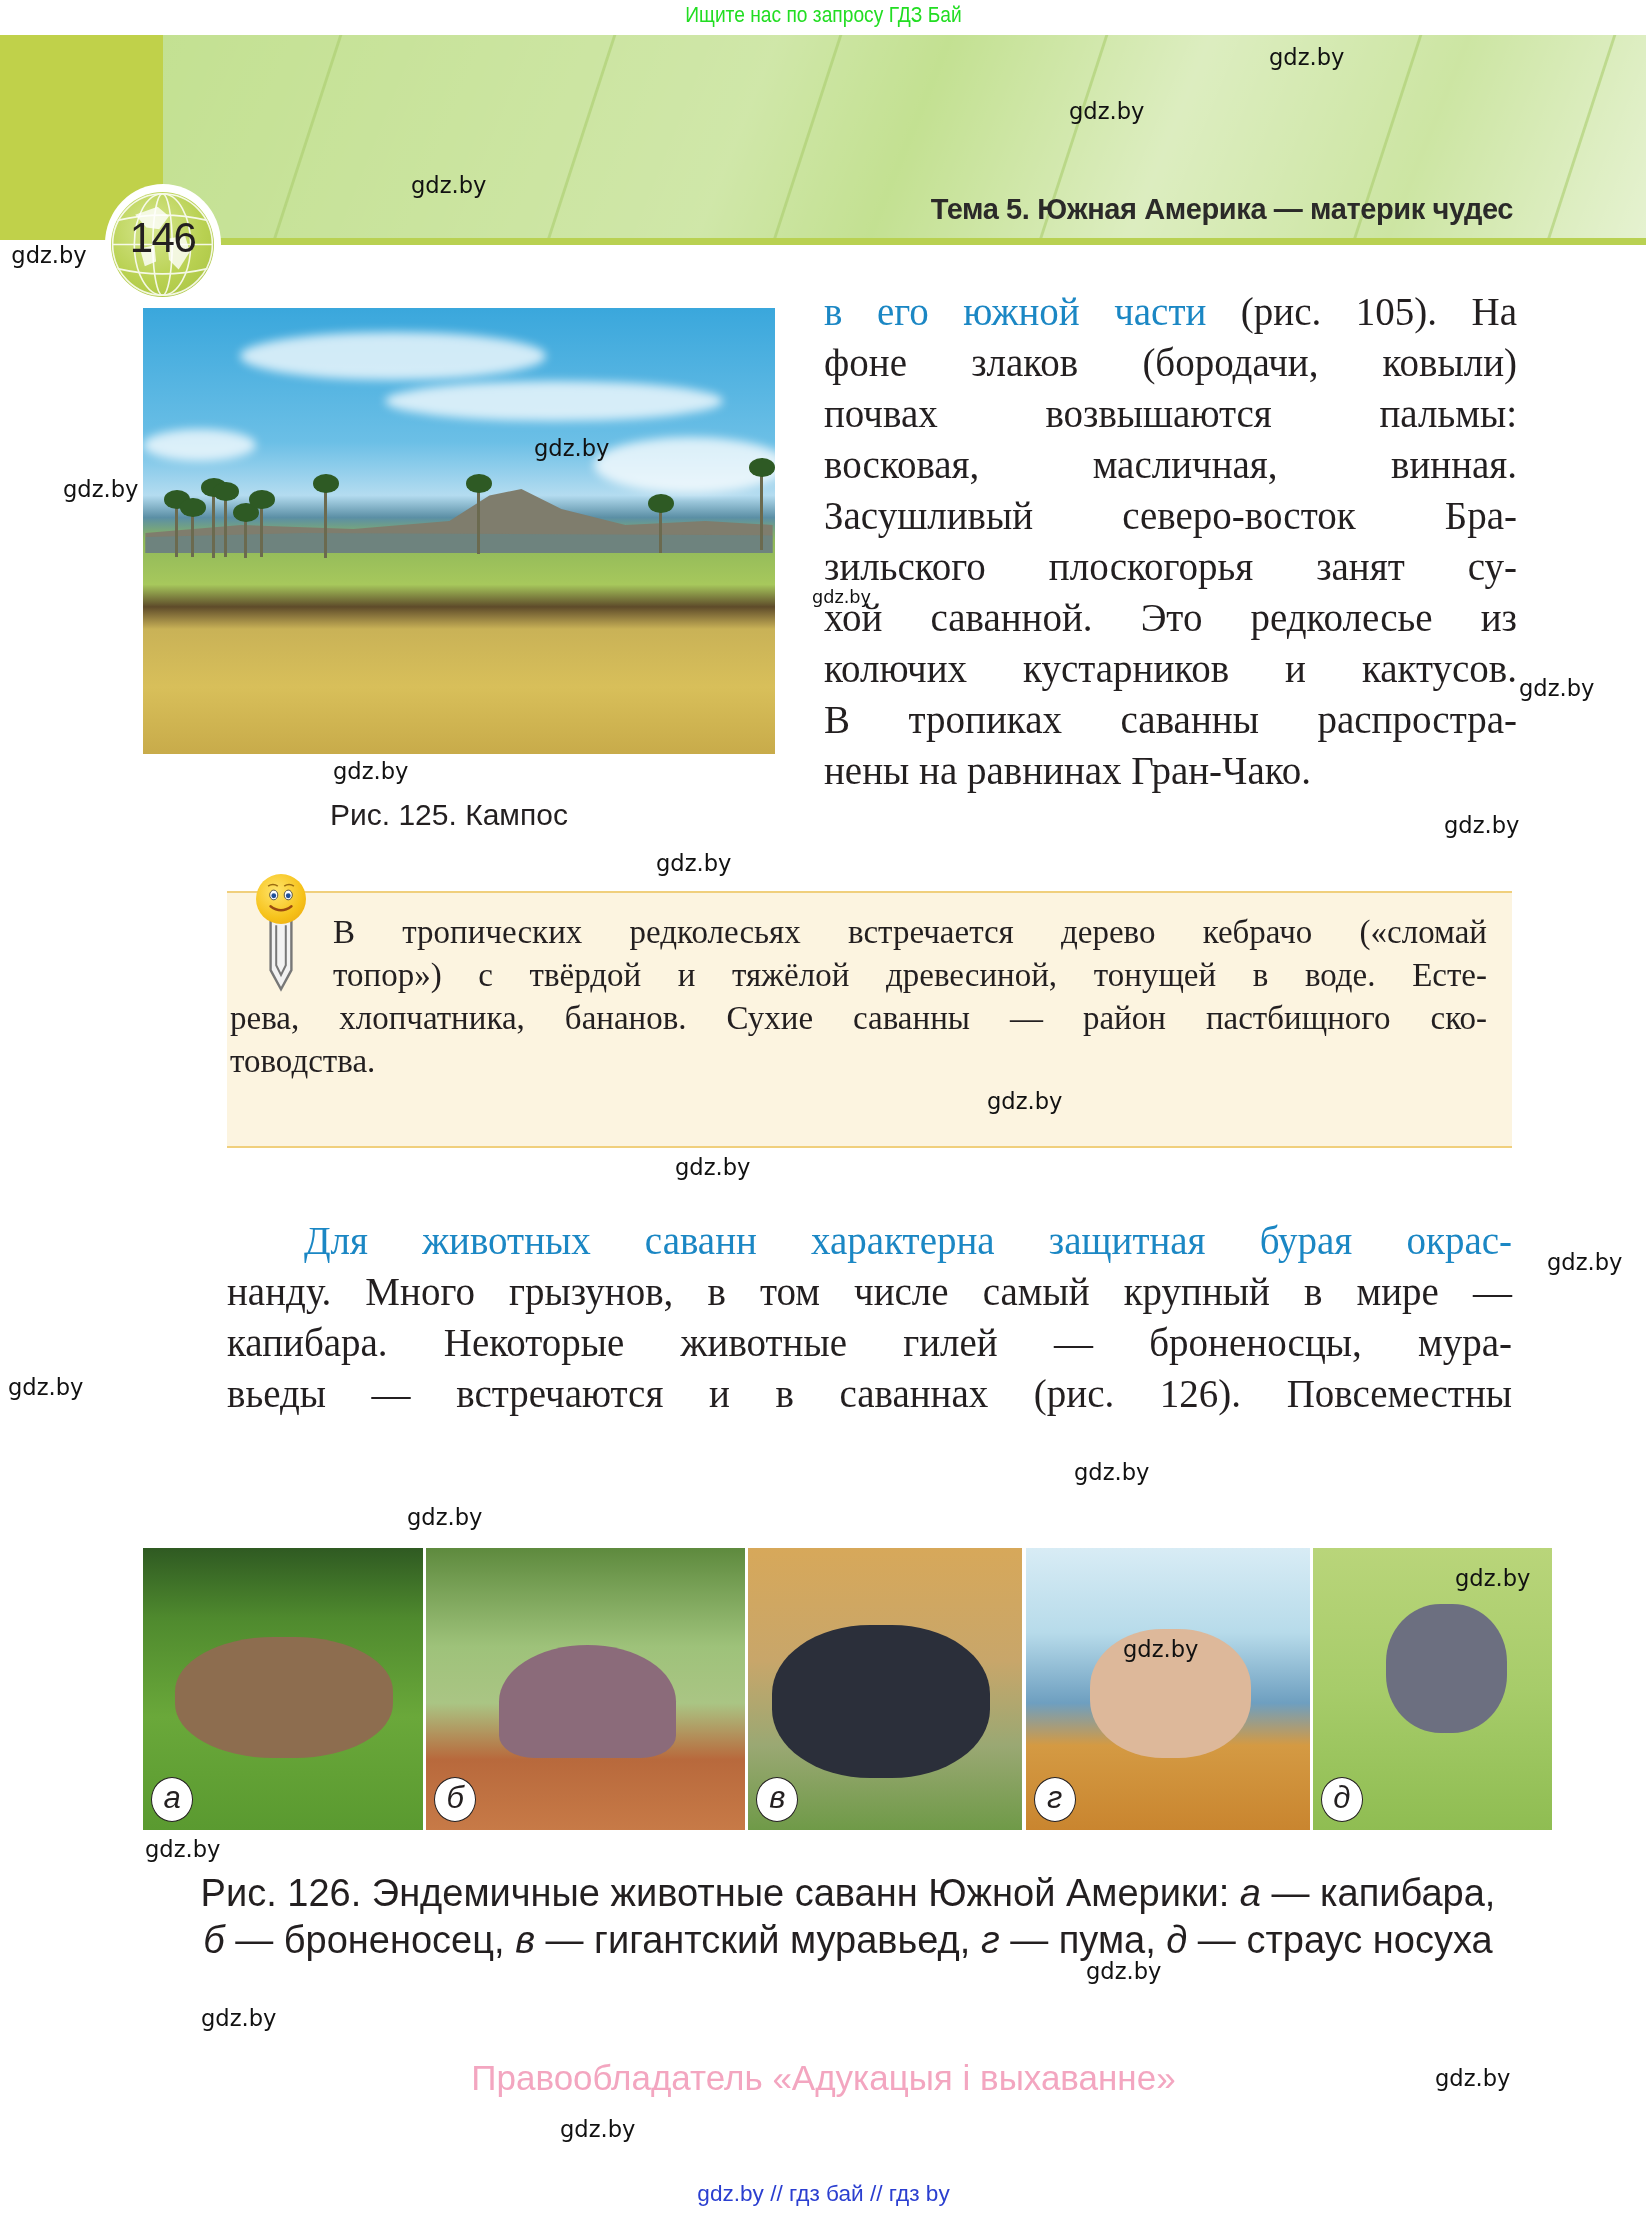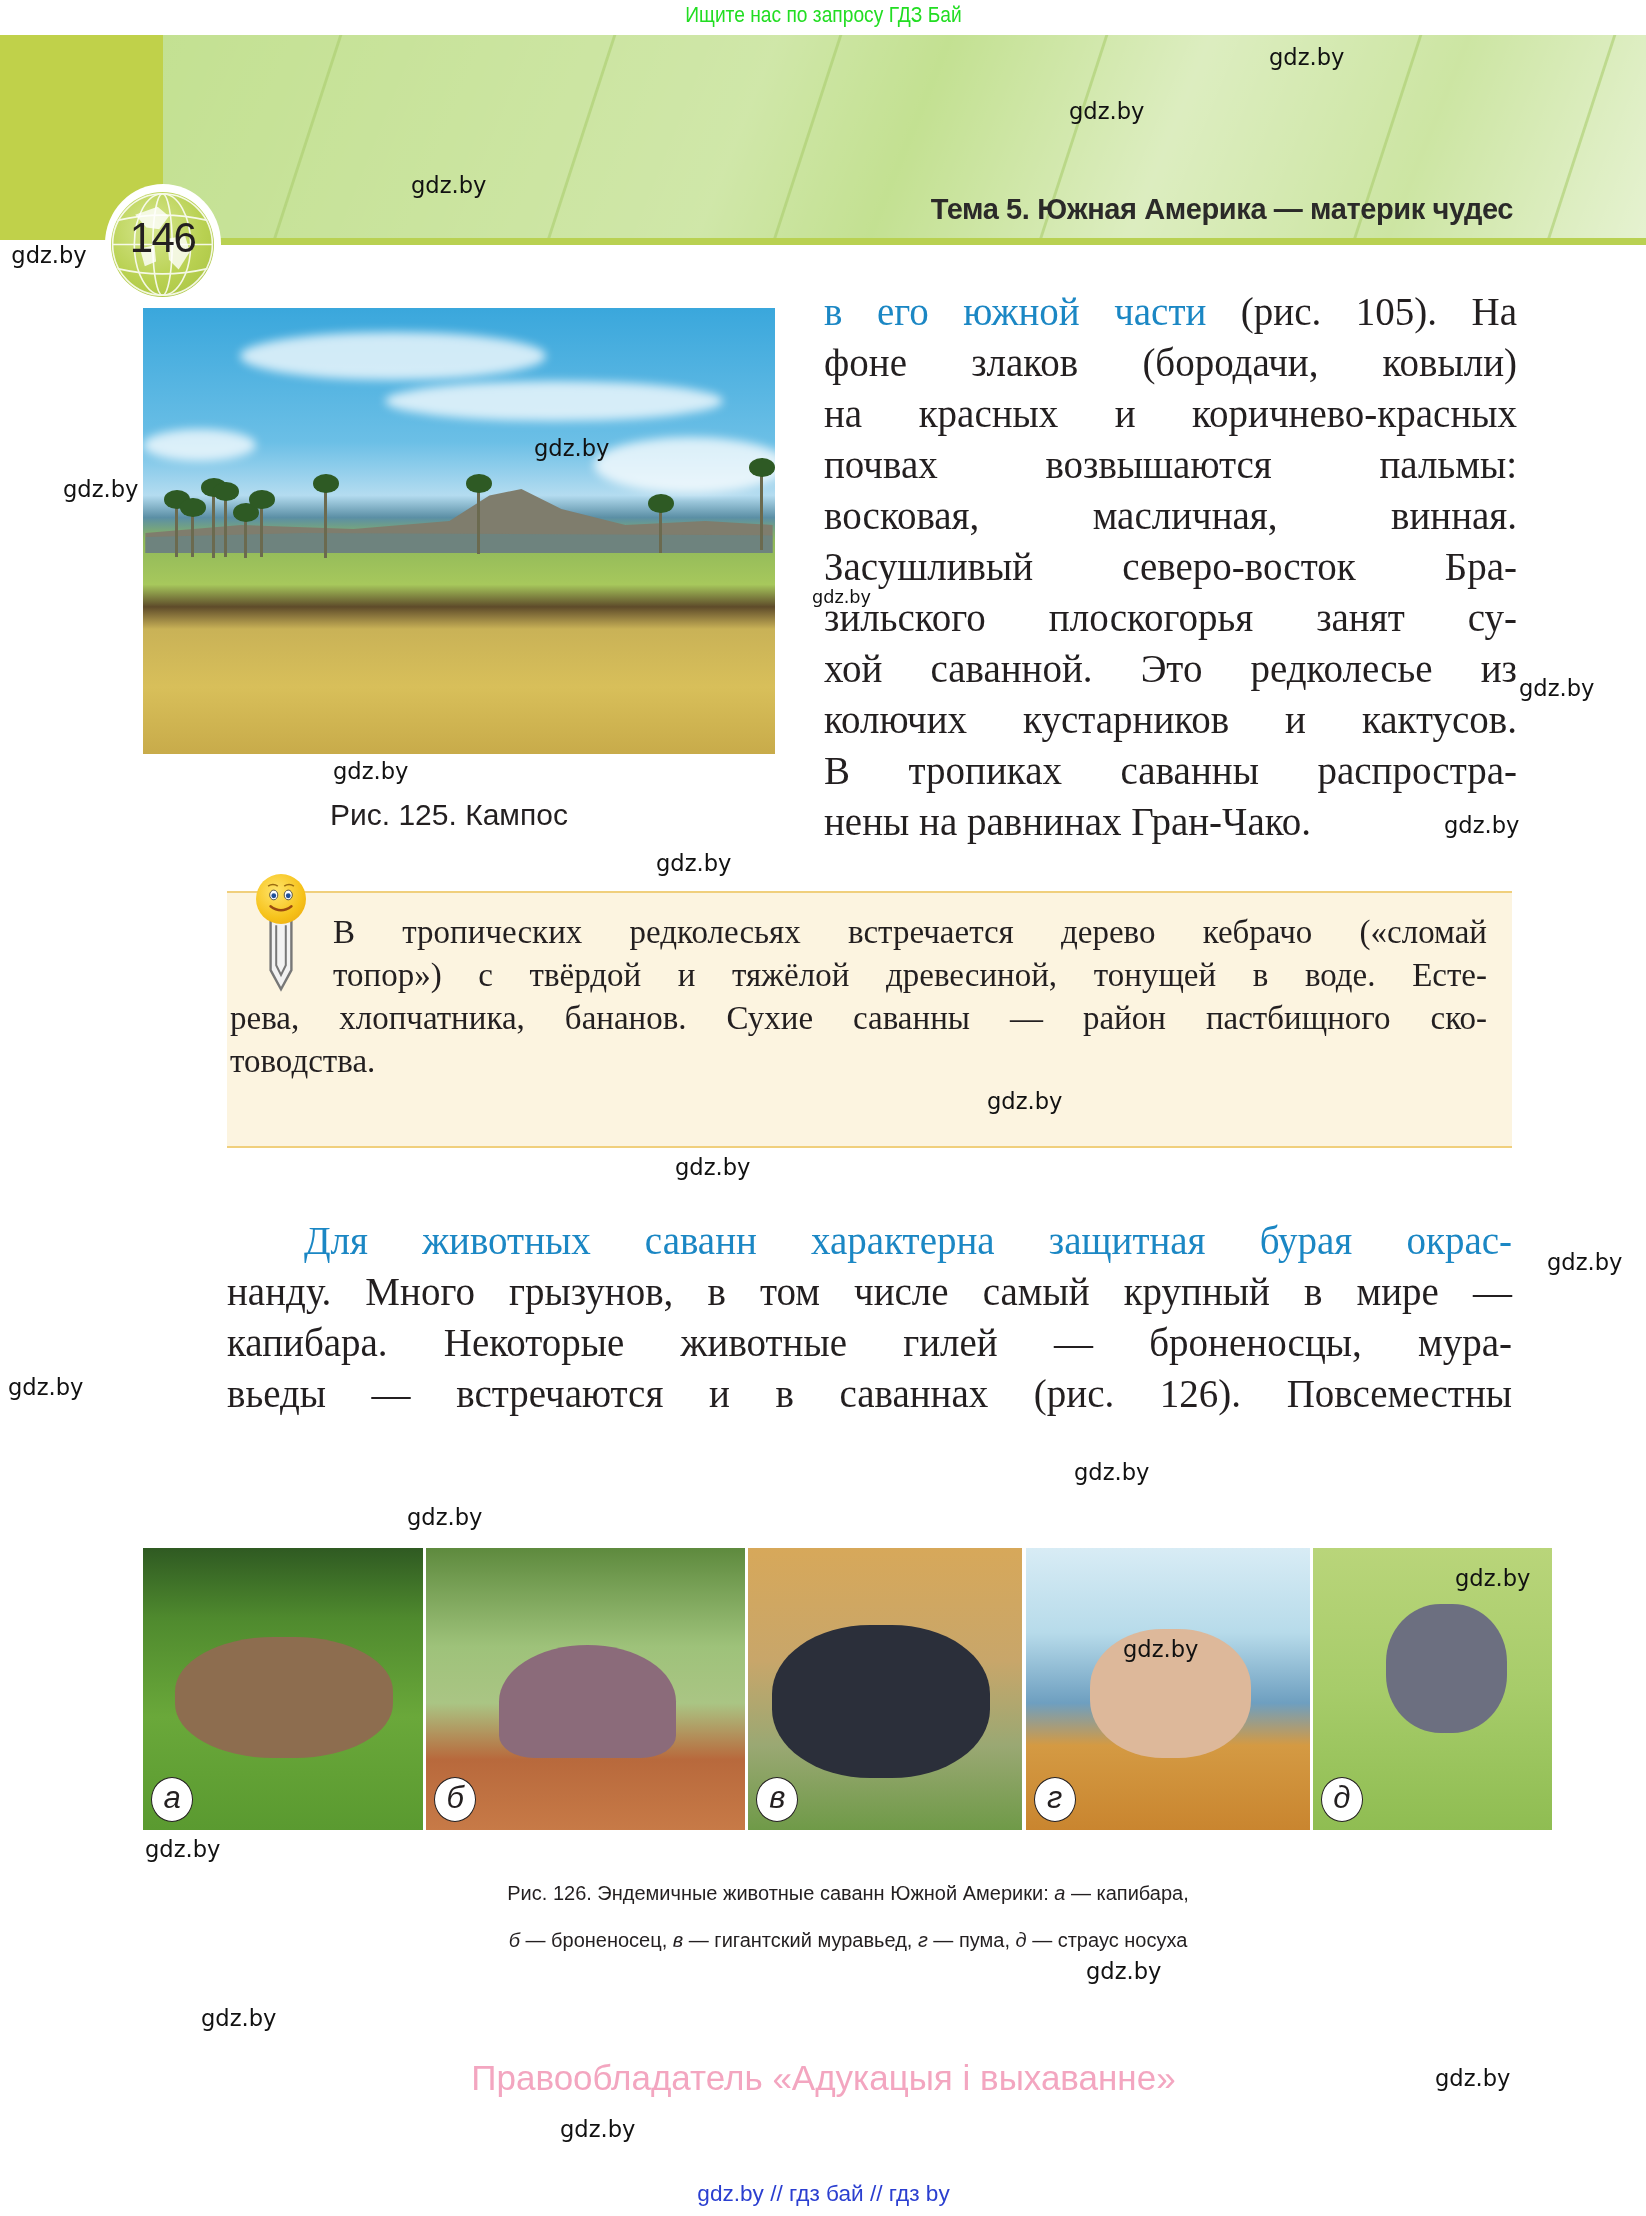--- a/index.html
+++ b/index.html
@@ -113,21 +113,21 @@
   .animal .figure { position: absolute; border-radius: 45%; }
   .animal-letter {
     position: absolute; left: 8px; bottom: 8px; width: 42px; height: 45px; border-radius: 50%;
     background: #ffffff; border: 1.6px solid #231f20; box-sizing: border-box;
     font-family: "Liberation Sans", sans-serif; font-style: italic; font-size: 31px;
     text-align: center; line-height: 40px; color: #231f20;
   }
 
   .caption-126 {
     left: 143px; top: 1870px; width: 1410px; text-align: center;
-    font-family: "Liberation Sans", sans-serif; font-size: 20px; line-height: 47px; color: #231f20;
+    font-family: "Liberation Sans", sans-serif; font-size: 38px; line-height: 47px; color: #231f20;
   }
   .caption-126 i { font-style: italic; }
 
   .copyright {
     left: 0; width: 1647px; top: 2058px; text-align: center;
     font-family: "Liberation Sans", sans-serif; font-size: 35px; color: #f3a6c0;
   }
   .footer-links {
     left: 0; width: 1647px; top: 2181px; text-align: center;
     font-family: "Liberation Sans", sans-serif; font-size: 22.6px; color: #2b3fd0;
@@ -194,21 +194,20 @@
   <div class="palm" style="left:181px;top:177px;height:73px"></div>
   <div class="palm" style="left:334px;top:177px;height:69px"></div>
   <div class="palm" style="left:516px;top:197px;height:48px"></div>
   <div class="palm" style="left:617px;top:161px;height:81px"></div>
 </div>
 <div class="abs caption-125">Рис. 125. Кампос</div>
 
 <div class="abs body-col">
   <span class="line"><span class="highlight">в его южной части</span><span> (рис. 105). На</span></span>
   <span class="line">фоне злаков (бородачи, ковыли)</span>
-  <span class="line">на красных и коричнево-красных</span>
   <span class="line">почвах возвышаются пальмы:</span>
   <span class="line">восковая, масличная, винная.</span>
   <span class="line">Засушливый северо-восток Бра-</span>
   <span class="line">зильского плоскогорья занят су-</span>
   <span class="line">хой саванной. Это редколесье из</span>
   <span class="line">колючих кустарников и кактусов.</span>
   <span class="line">В тропиках саванны распростра-</span>
   <span class="line" style="text-align-last:left">нены на равнинах Гран-Чако.</span>
 </div>
 

